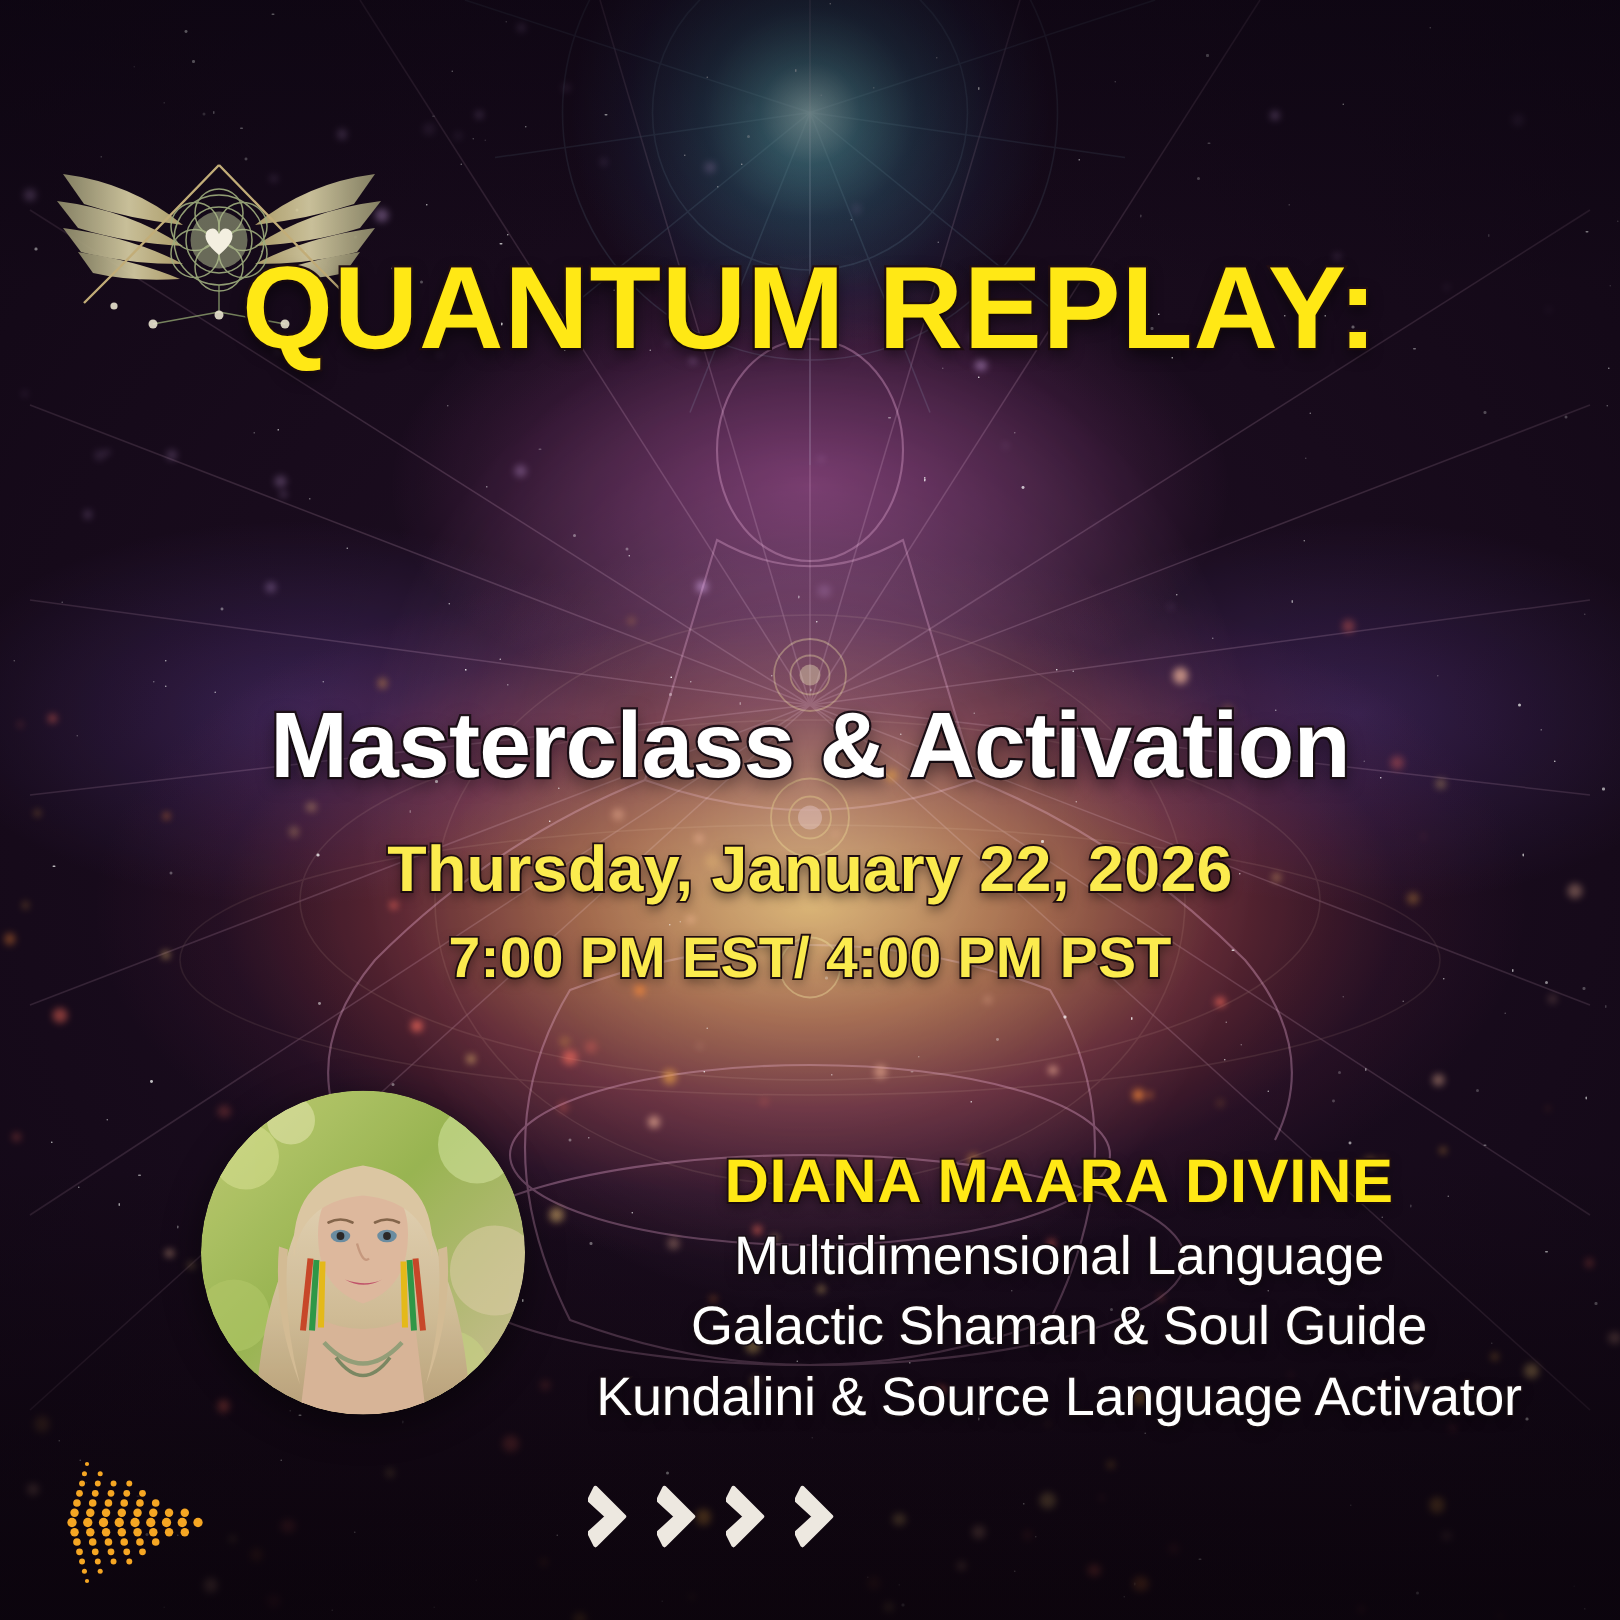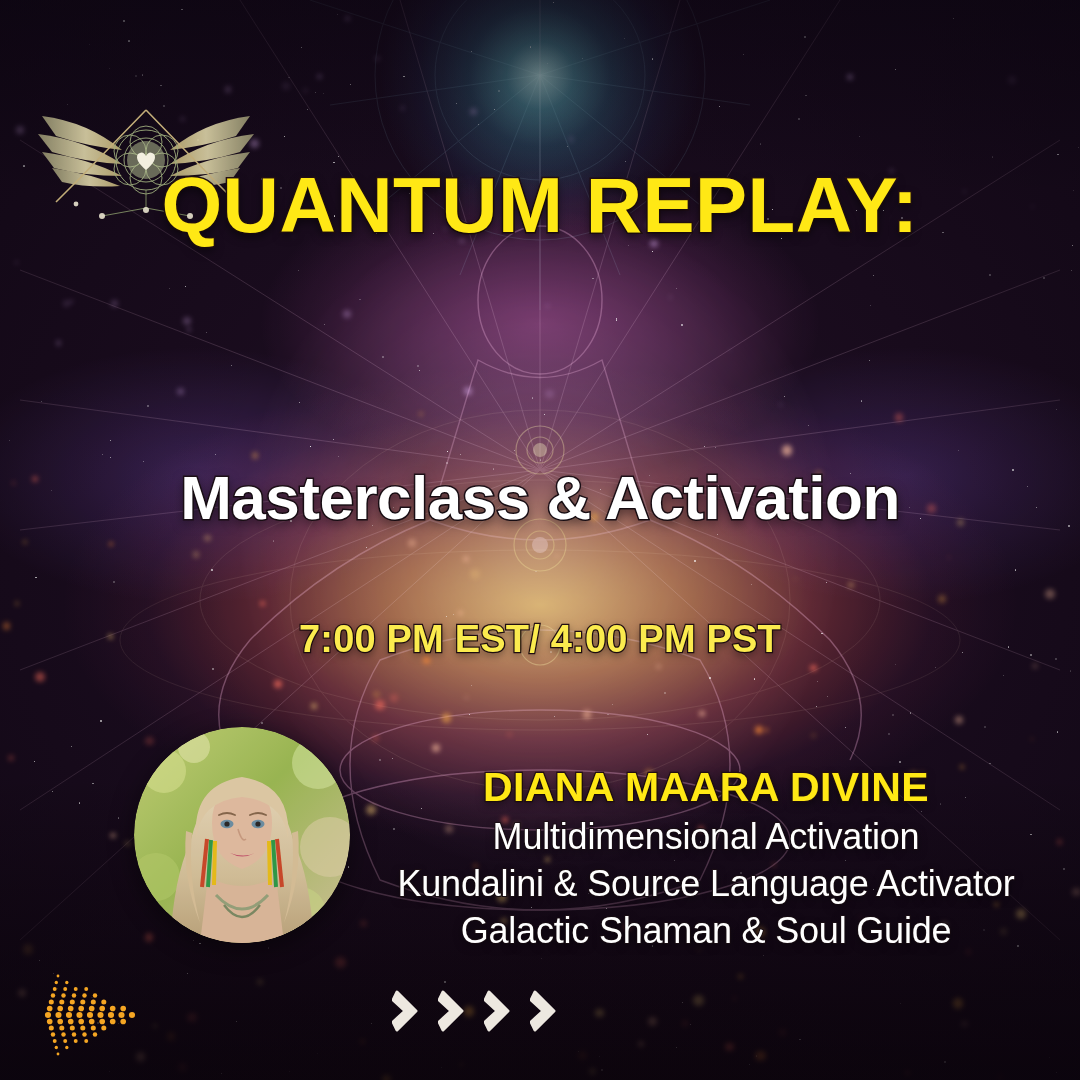--- a/index.html
+++ b/index.html
@@ -753,20 +753,21 @@
   </div>
 
   <div class="stack">
 
     <div class="headline">
       <span class="l2">QUANTUM REPLAY:</span>
     </div>
 
     <div class="subtitle">Masterclass &amp; Activation</div>
 
+    <div class="date">Thursday, January 22, 2026</div>
     <div class="time">7:00 PM EST/ 4:00 PM PST</div>
 
   </div>
 
   <div class="portrait">
     <svg viewBox="0 0 216 216" aria-hidden="true">
       <defs>
         <clipPath id="pc">
             <circle cx="108" cy="108" r="108"></circle>
           </clipPath>
@@ -823,23 +824,23 @@
         </g>
         <path d="M82 168 Q108 196 134 168" stroke="#9aa77e" stroke-width="3" fill="none"></path>
         <path d="M90 178 Q108 202 126 178" stroke="#7f8f66" stroke-width="2.4" fill="none"></path>
         <rect x="0" y="0" width="216" height="216" fill="#3a1020" opacity=".06"></rect>
       </g>
     </svg>
   </div>
 
   <div class="presenter">
     <div class="p-name">DIANA MAARA DIVINE</div>
-    <div class="p-line">Multidimensional Activation</div>
+    <div class="p-line">Multidimensional Language</div>
+    <div class="p-line">Galactic Shaman &amp; Soul Guide</div>
     <div class="p-line">Kundalini &amp; Source Language Activator</div>
-    <div class="p-line">Galactic Shaman &amp; Soul Guide</div>
   </div>
 
   <div class="cta-row">
 
     <div class="halftone">
       <svg viewBox="0 0 104 92" aria-hidden="true" id="halftone-svg">
           <circle cx="18.0" cy="6.0" r="1.40" fill="#F5A623"></circle>
           <circle cx="16.3" cy="12.5" r="1.68" fill="#F5A623"></circle>
           <circle cx="26.8" cy="12.5" r="1.68" fill="#F5A623"></circle>
           <circle cx="14.7" cy="19.0" r="1.97" fill="#F5A623"></circle>

